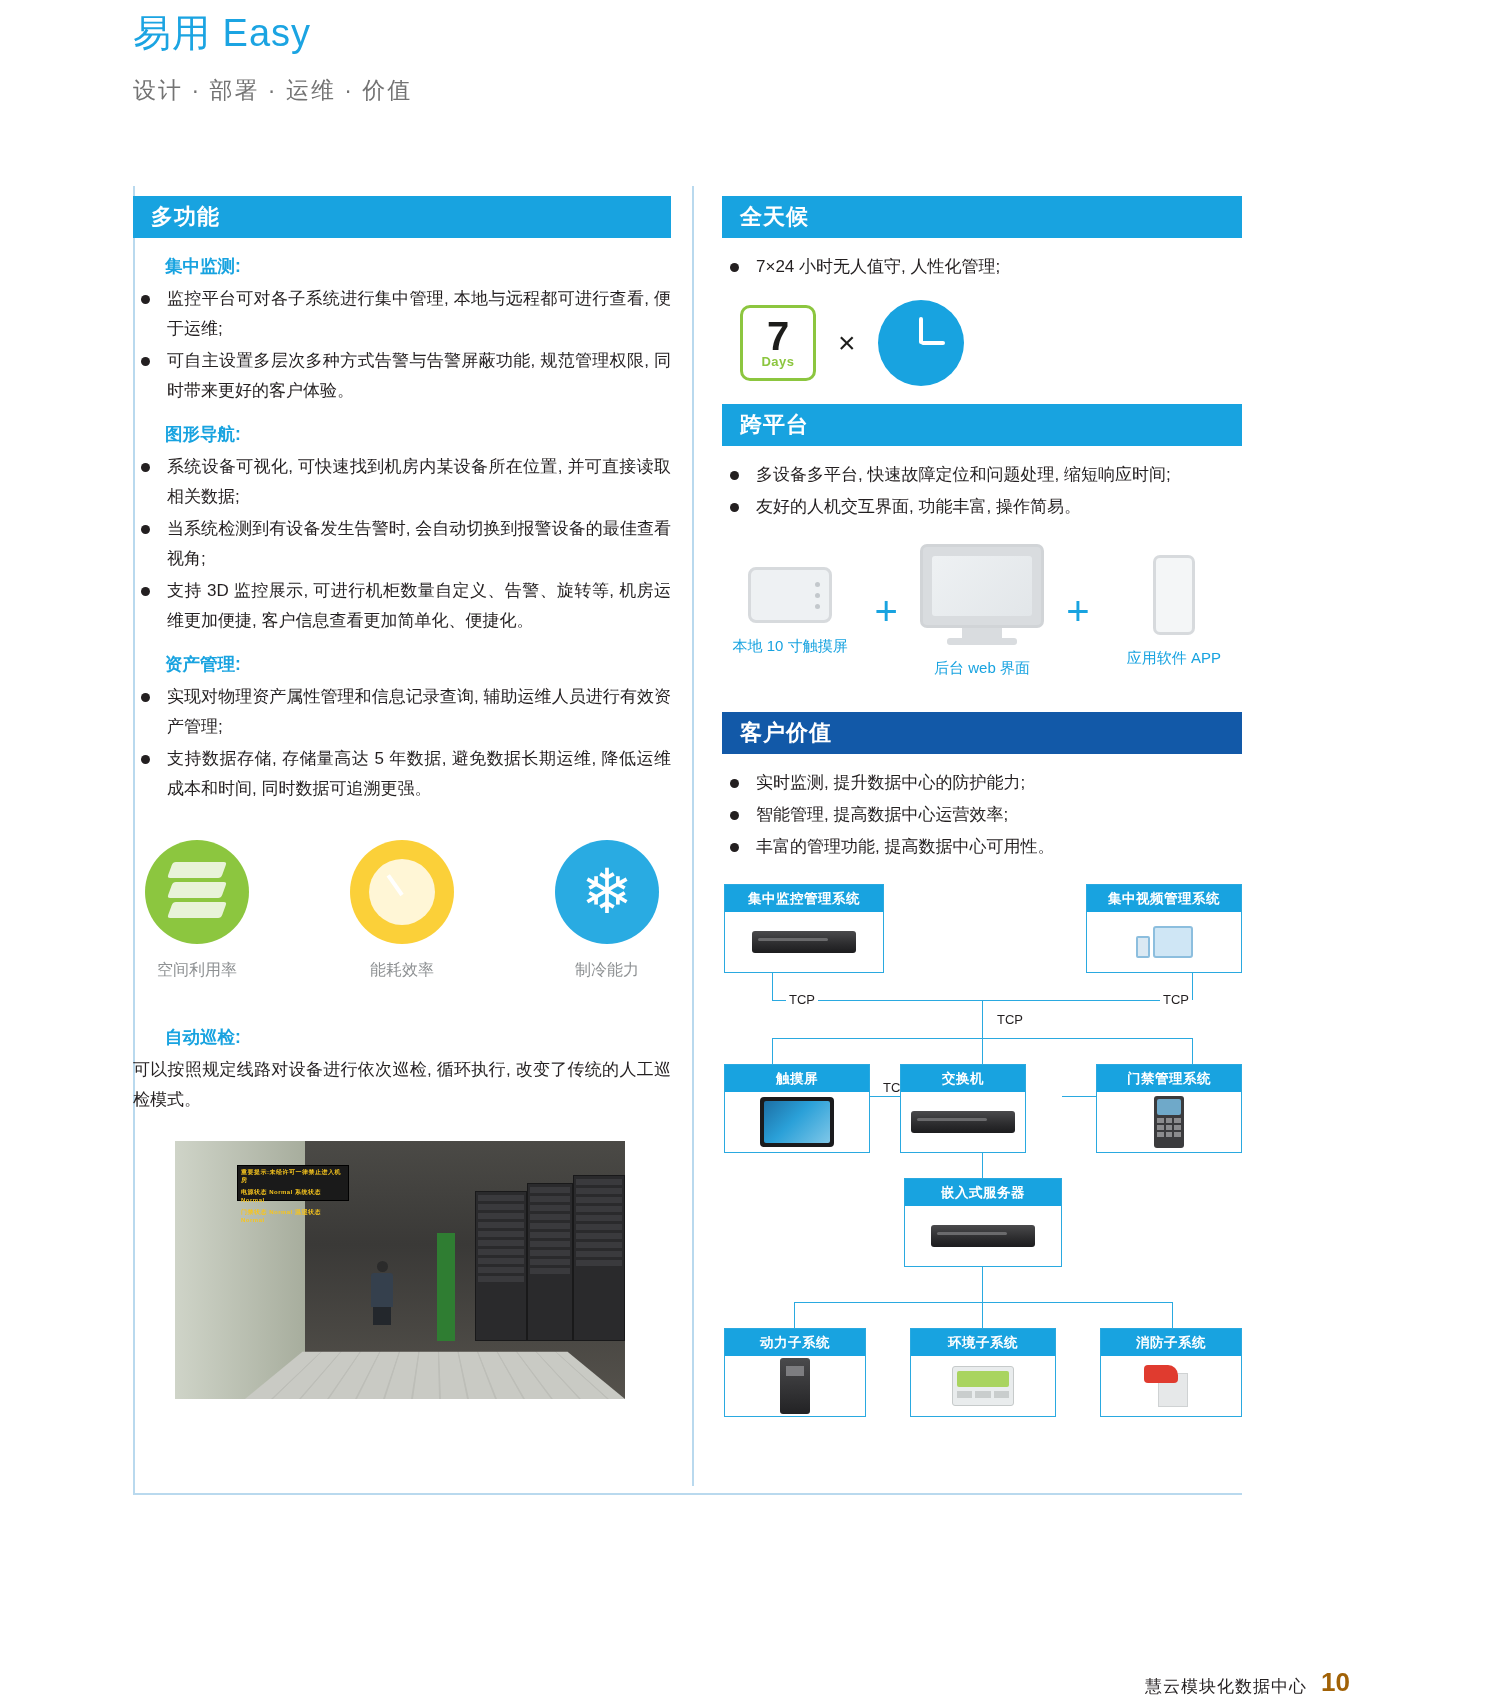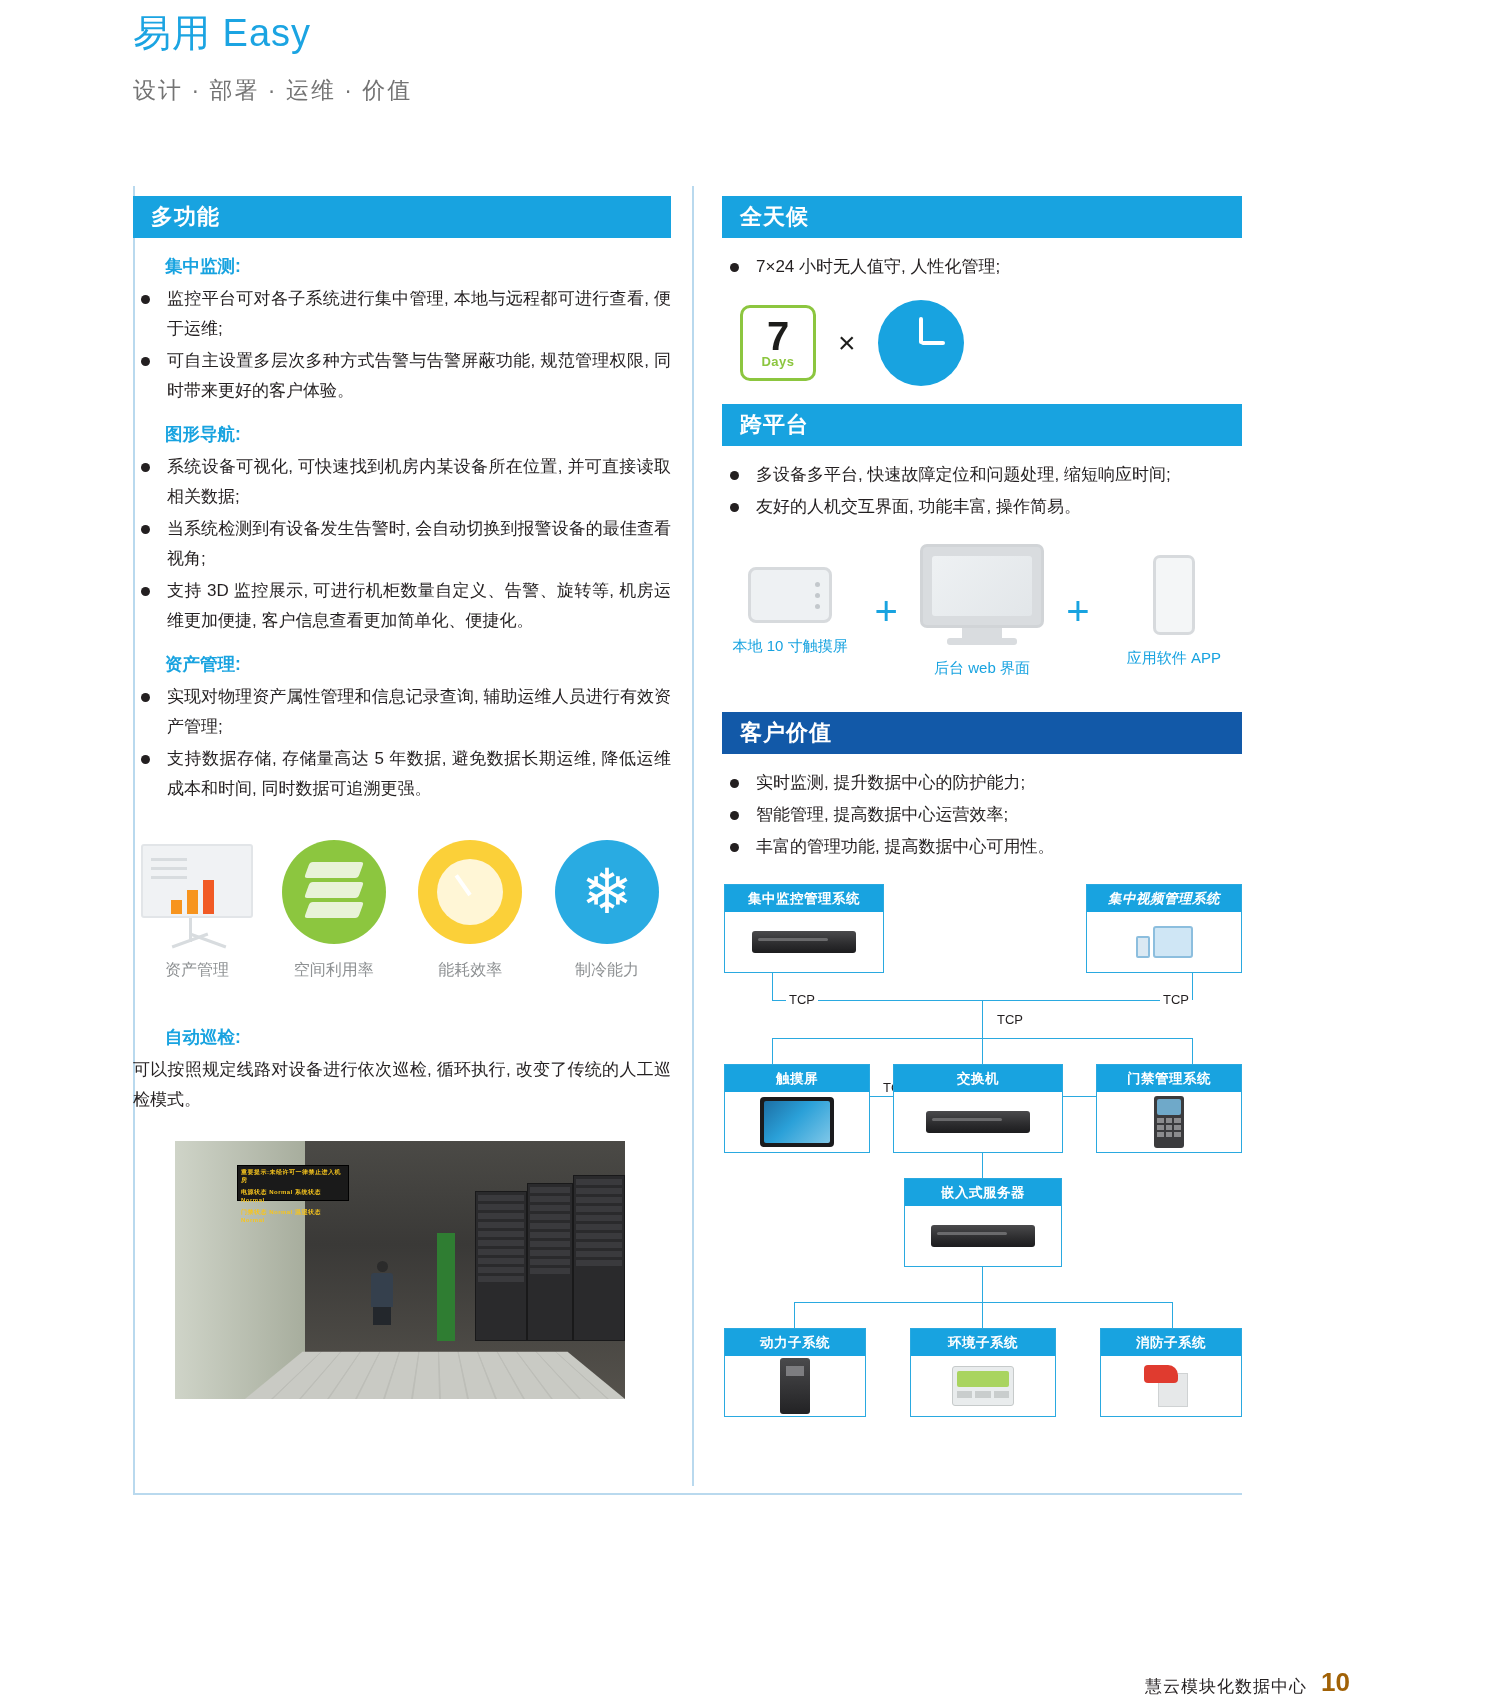--- a/index.html
+++ b/index.html
@@ -427,37 +427,20 @@
       <li>支持 3D 监控展示, 可进行机柜数量自定义、告警、旋转等, 机房运维更加便捷, 客户信息查看更加简单化、便捷化。</li>
     </ul>
 
     <div class="subhead">资产管理:</div>
     <ul class="bullets">
       <li>实现对物理资产属性管理和信息记录查询, 辅助运维人员进行有效资产管理;</li>
       <li>支持数据存储, 存储量高达 5 年数据, 避免数据长期运维, 降低运维成本和时间, 同时数据可追溯更强。</li>
     </ul>
 
     <div class="four-icons">
-      <div class="fi">
-        <div class="chart-ill">
-          <div class="board"></div>
-          <div class="lines">
-              <i></i>
-              <i></i>
-              <i></i>
-            </div>
-          <div class="b1"></div>
-            <div class="b2"></div>
-            <div class="b3"></div>
-          <div class="leg"></div>
-            <div class="legL"></div>
-            <div class="legR"></div>
-        </div>
-        <div class="fi-cap">资产管理</div>
-      </div>
       <div class="fi">
         <div class="circ green">
           <div class="layers">
               <i></i>
               <i></i>
               <i></i>
             </div>
         </div>
         <div class="fi-cap">空间利用率</div>
       </div>
@@ -616,39 +599,39 @@
       <div class="lbl-tcp" style="left:438px; top:108px;">TCP</div>
       <div class="lbl-tcp" style="left:272px; top:128px;">TCP</div>
       <div class="lbl-tcp" style="left:158px; top:196px;">TCP</div>
 
       <div class="dnode" style="left:2px; top:0; width:160px;">
         <div class="cap">集中监控管理系统</div>
         <div class="body-box">
             <div class="srv"></div>
           </div>
       </div>
-      <div class="dnode" style="left:364px; top:0; width:156px;font-style:italic;">
+      <div class="dnode" style="left:364px; top:0; width:156px;">
         <div class="cap">集中视频管理系统</div>
         <div class="body-box">
           <div class="pcicon">
               <div class="t"></div>
               <div class="m"></div>
             </div>
         </div>
       </div>
 
       <div class="dnode" style="left:2px; top:180px; width:146px;">
         <div class="cap">触摸屏</div>
         <div class="body-box">
             <div class="touchscreen">
               <div class="in"></div>
             </div>
           </div>
       </div>
-      <div class="dnode" style="left:171px; top:180px; width:170px;">
+      <div class="dnode" style="left:178px; top:180px; width:126px;">
         <div class="cap">交换机</div>
         <div class="body-box">
             <div class="srv"></div>
           </div>
       </div>
       <div class="dnode" style="left:374px; top:180px; width:146px;">
         <div class="cap">门禁管理系统</div>
         <div class="body-box">
             <div class="access">
           <div class="scr"></div>

